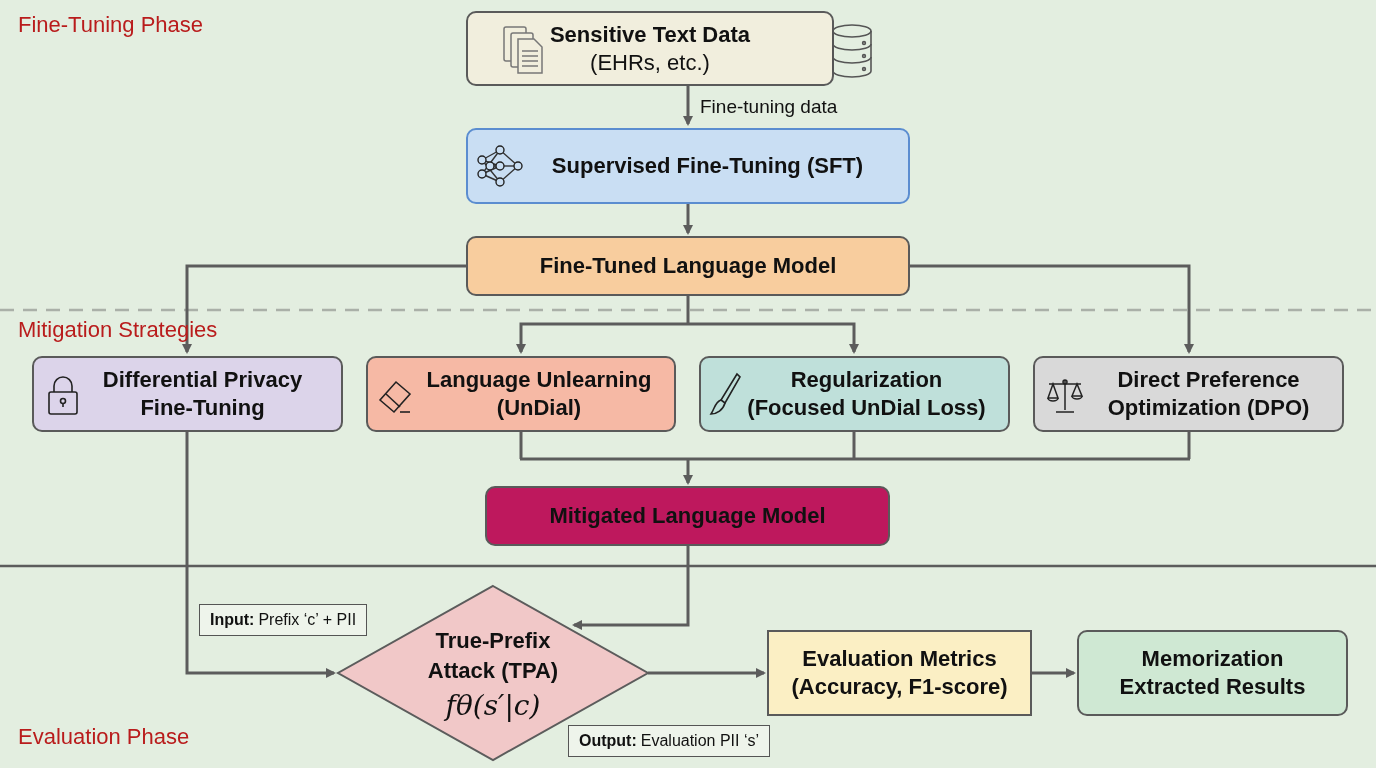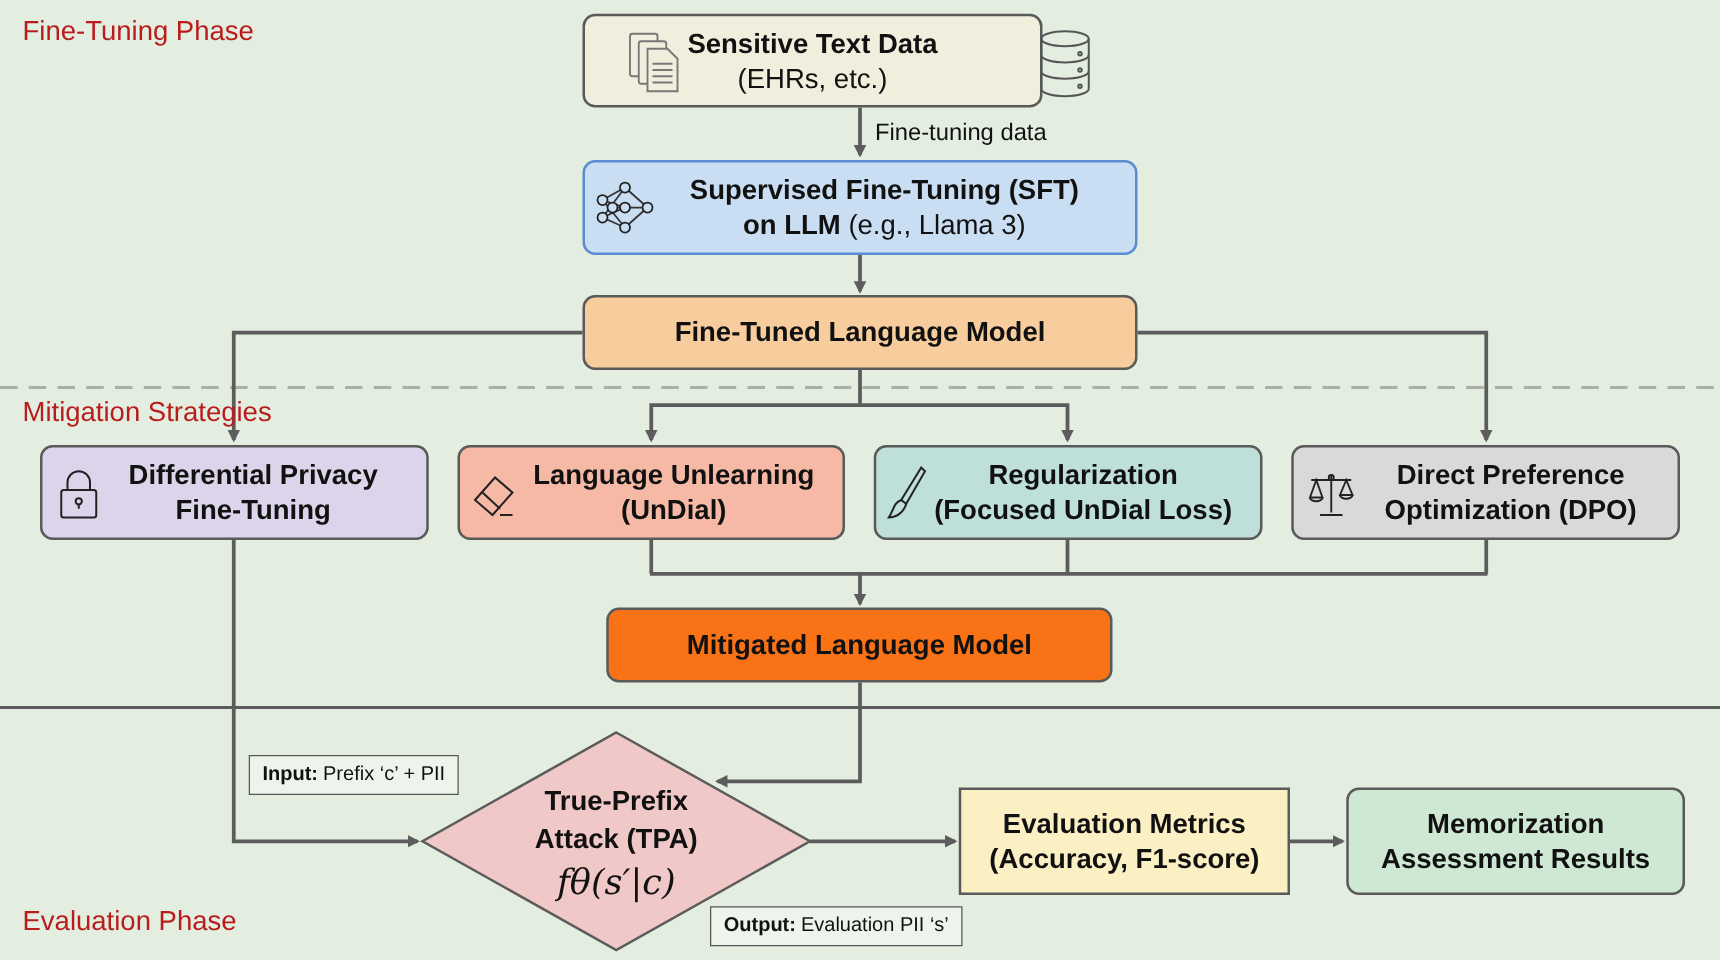--- a/index.html
+++ b/index.html
@@ -115,21 +115,20 @@
           <circle cx="14" cy="24" r="4"></circle>
           <circle cx="24" cy="8" r="4"></circle>
           <circle cx="24" cy="24" r="4"></circle>
           <circle cx="24" cy="40" r="4"></circle>
           <circle cx="42" cy="24" r="4"></circle>
         </g>
     </svg>
   </span>
   <div class="txt" style="margin-left:39px;">
     <span>Supervised Fine-Tuning (SFT)</span>
-    <span><span>on LLM</span> <span class="norm">(e.g., Llama 3)</span></span>
   </div>
 </div>
 
 <div class="box" style="left:466px;top:236px;width:444px;height:60px;background:#f8cd9e;">
   <span>Fine-Tuned Language Model</span>
 </div>
 
 <div class="box" style="left:32px;top:356px;width:311px;height:76px;background:#dcd4ea;">
   <span class="ico" style="left:12px;top:16px;">
     <svg width="34" height="44" viewBox="0 0 34 44" fill="none" stroke="#222" stroke-width="1.6">
@@ -184,21 +183,21 @@
       <path d="M32 8 L27 20 h10 z"></path>
         <path d="M27 20 a5 3 0 0 0 10 0"></path>
     </svg>
   </span>
   <div class="txt" style="margin-left:40px;">
     <span>Direct Preference</span>
     <span>Optimization (DPO)</span>
   </div>
 </div>
 
-<div class="box" style="left:485px;top:486px;width:405px;height:60px;background:#f97316;">
+<div class="box" style="left:485px;top:486px;width:405px;height:60px;background:#be185d;">
   <span>Mitigated Language Model</span>
 </div>
 
 <div class="abs" style="left:393px;top:626px;width:200px;text-align:center;font-weight:700;font-size:22px;line-height:30px;">
   <div>True-Prefix</div>
   <div>Attack (TPA)</div>
   <div style="font-family:'DejaVu Serif',serif;font-style:italic;font-weight:400;font-size:28px;line-height:40px;">fθ(s′|c)</div>
 </div>
 
 <div class="tag" style="left:199px;top:604px;">
@@ -213,15 +212,15 @@
 <div class="box" style="left:767px;top:630px;width:265px;height:86px;background:#fbefc4;border-radius:0;">
   <div class="txt">
     <span>Evaluation Metrics</span>
     <span>(Accuracy, F1-score)</span>
   </div>
 </div>
 
 <div class="box" style="left:1077px;top:630px;width:271px;height:86px;background:#cfe8d3;">
   <div class="txt">
     <span>Memorization</span>
-    <span>Assessment Results</span>
+    <span>Extracted Results</span>
   </div>
 </div>
 
 </body></html>

